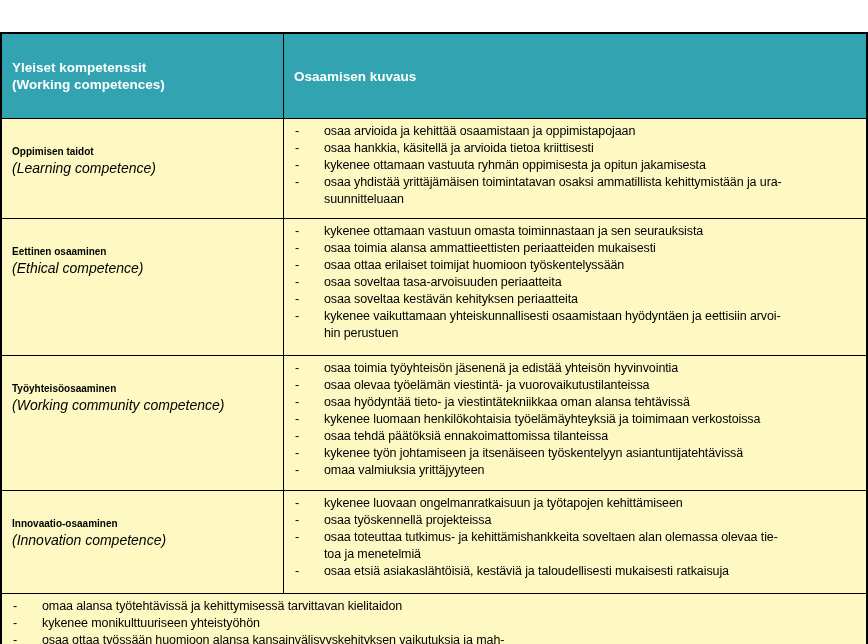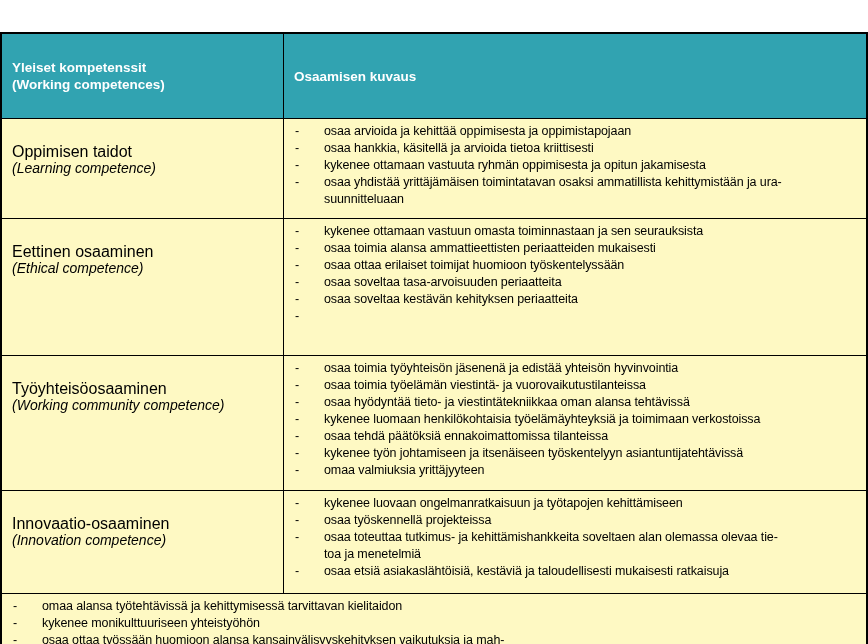--- a/index.html
+++ b/index.html
@@ -29,21 +29,21 @@
     padding: 24px 8px 0 10px;
   }
   .cell-right { flex: 1 1 auto; box-sizing: border-box; overflow: hidden; }
 
   .header-row .cell-left, .header-row .cell-right {
     display: flex; flex-direction: column; justify-content: center;
     padding-top: 0; padding-left: 10px;
     font-weight: bold; font-size: 13.5px; line-height: 17px;
   }
 
-  .lbl-fi { font-weight: normal; font-size: 16px; line-height: 17px; }
+  .lbl-fi { font-weight: bold; font-size: 10px; line-height: 17px; }
   .lbl-en { font-style: italic; font-size: 14px; line-height: 17px; }
 
   ul.blist { list-style: none; margin: 0; padding: 4px 6px 0 11px; }
   ul.blist li { display: flex; align-items: flex-start; font-size: 12.5px; line-height: 17px; }
   .dash { width: 29px; flex: 0 0 29px; }
   .btxt { white-space: pre-wrap; letter-spacing: -0.1px; }
 </style>
 </head>
 <body>
 
@@ -61,21 +61,21 @@
 
   <div class="row h-1">
     <div class="cell-left">
       <div class="lbl-fi">Oppimisen taidot</div>
       <div class="lbl-en">(Learning competence)</div>
     </div>
     <div class="cell-right">
       <ul class="blist">
           <li>
             <span class="dash">-</span>
-            <span class="btxt">osaa arvioida ja kehittää oppimisesta ja oppimistapojaan</span>
+            <span class="btxt">osaa arvioida ja kehittää osaamistaan ja oppimistapojaan</span>
           </li>
           <li>
             <span class="dash">-</span>
             <span class="btxt">osaa hankkia, käsitellä ja arvioida tietoa kriittisesti</span>
           </li>
           <li>
             <span class="dash">-</span>
             <span class="btxt">kykenee ottamaan vastuuta ryhmän oppimisesta ja opitun jakamisesta</span>
           </li>
           <li>
@@ -109,39 +109,41 @@
           <li>
             <span class="dash">-</span>
             <span class="btxt">osaa soveltaa tasa-arvoisuuden periaatteita</span>
           </li>
           <li>
             <span class="dash">-</span>
             <span class="btxt">osaa soveltaa kestävän kehityksen periaatteita</span>
           </li>
           <li>
             <span class="dash">-</span>
+            <span class="btxt">kykenee vaikuttamaan yhteiskunnallisesti osaamistaan hyödyntäen ja eettisiin arvoi-
+hin perustuen</span>
           </li>
         </ul>
     </div>
   </div>
 
   <div class="row h-3">
     <div class="cell-left">
       <div class="lbl-fi">Työyhteisöosaaminen</div>
       <div class="lbl-en">(Working community competence)</div>
     </div>
     <div class="cell-right">
       <ul class="blist">
           <li>
             <span class="dash">-</span>
             <span class="btxt">osaa toimia työyhteisön jäsenenä ja edistää yhteisön hyvinvointia</span>
           </li>
           <li>
             <span class="dash">-</span>
-            <span class="btxt">osaa toimia työelämän viestintä- ja vuorovaikutustilanteissa</span>
+            <span class="btxt">osaa olevaa työelämän viestintä- ja vuorovaikutustilanteissa</span>
           </li>
           <li>
             <span class="dash">-</span>
             <span class="btxt">osaa hyödyntää tieto- ja viestintätekniikkaa oman alansa tehtävissä</span>
           </li>
           <li>
             <span class="dash">-</span>
             <span class="btxt">kykenee luomaan henkilökohtaisia työelämäyhteyksiä ja toimimaan verkostoissa</span>
           </li>
           <li>

